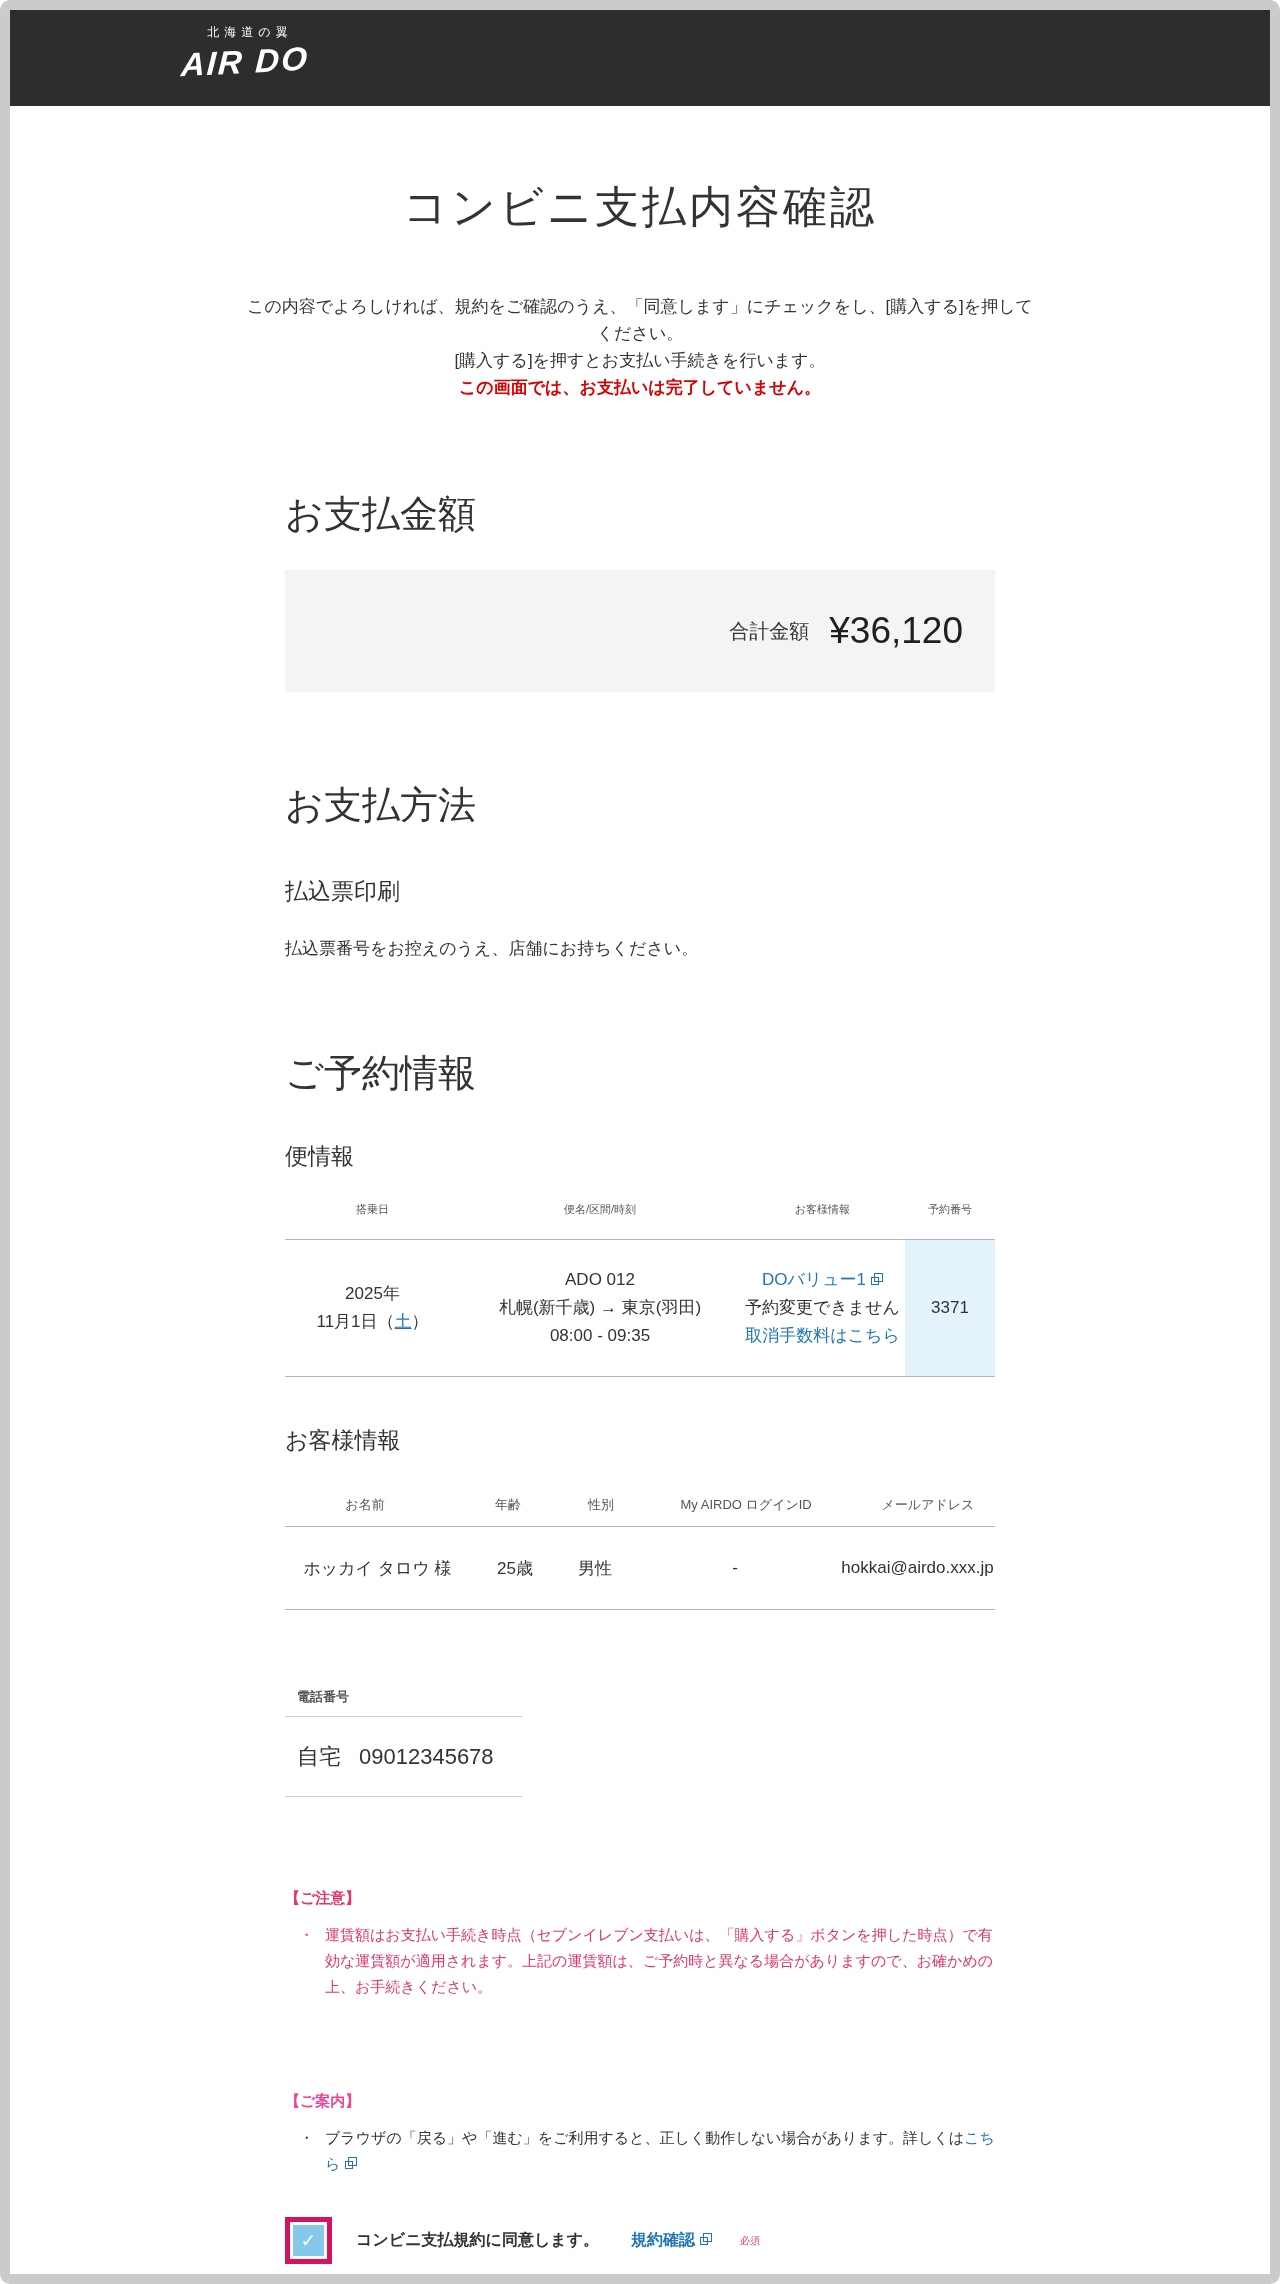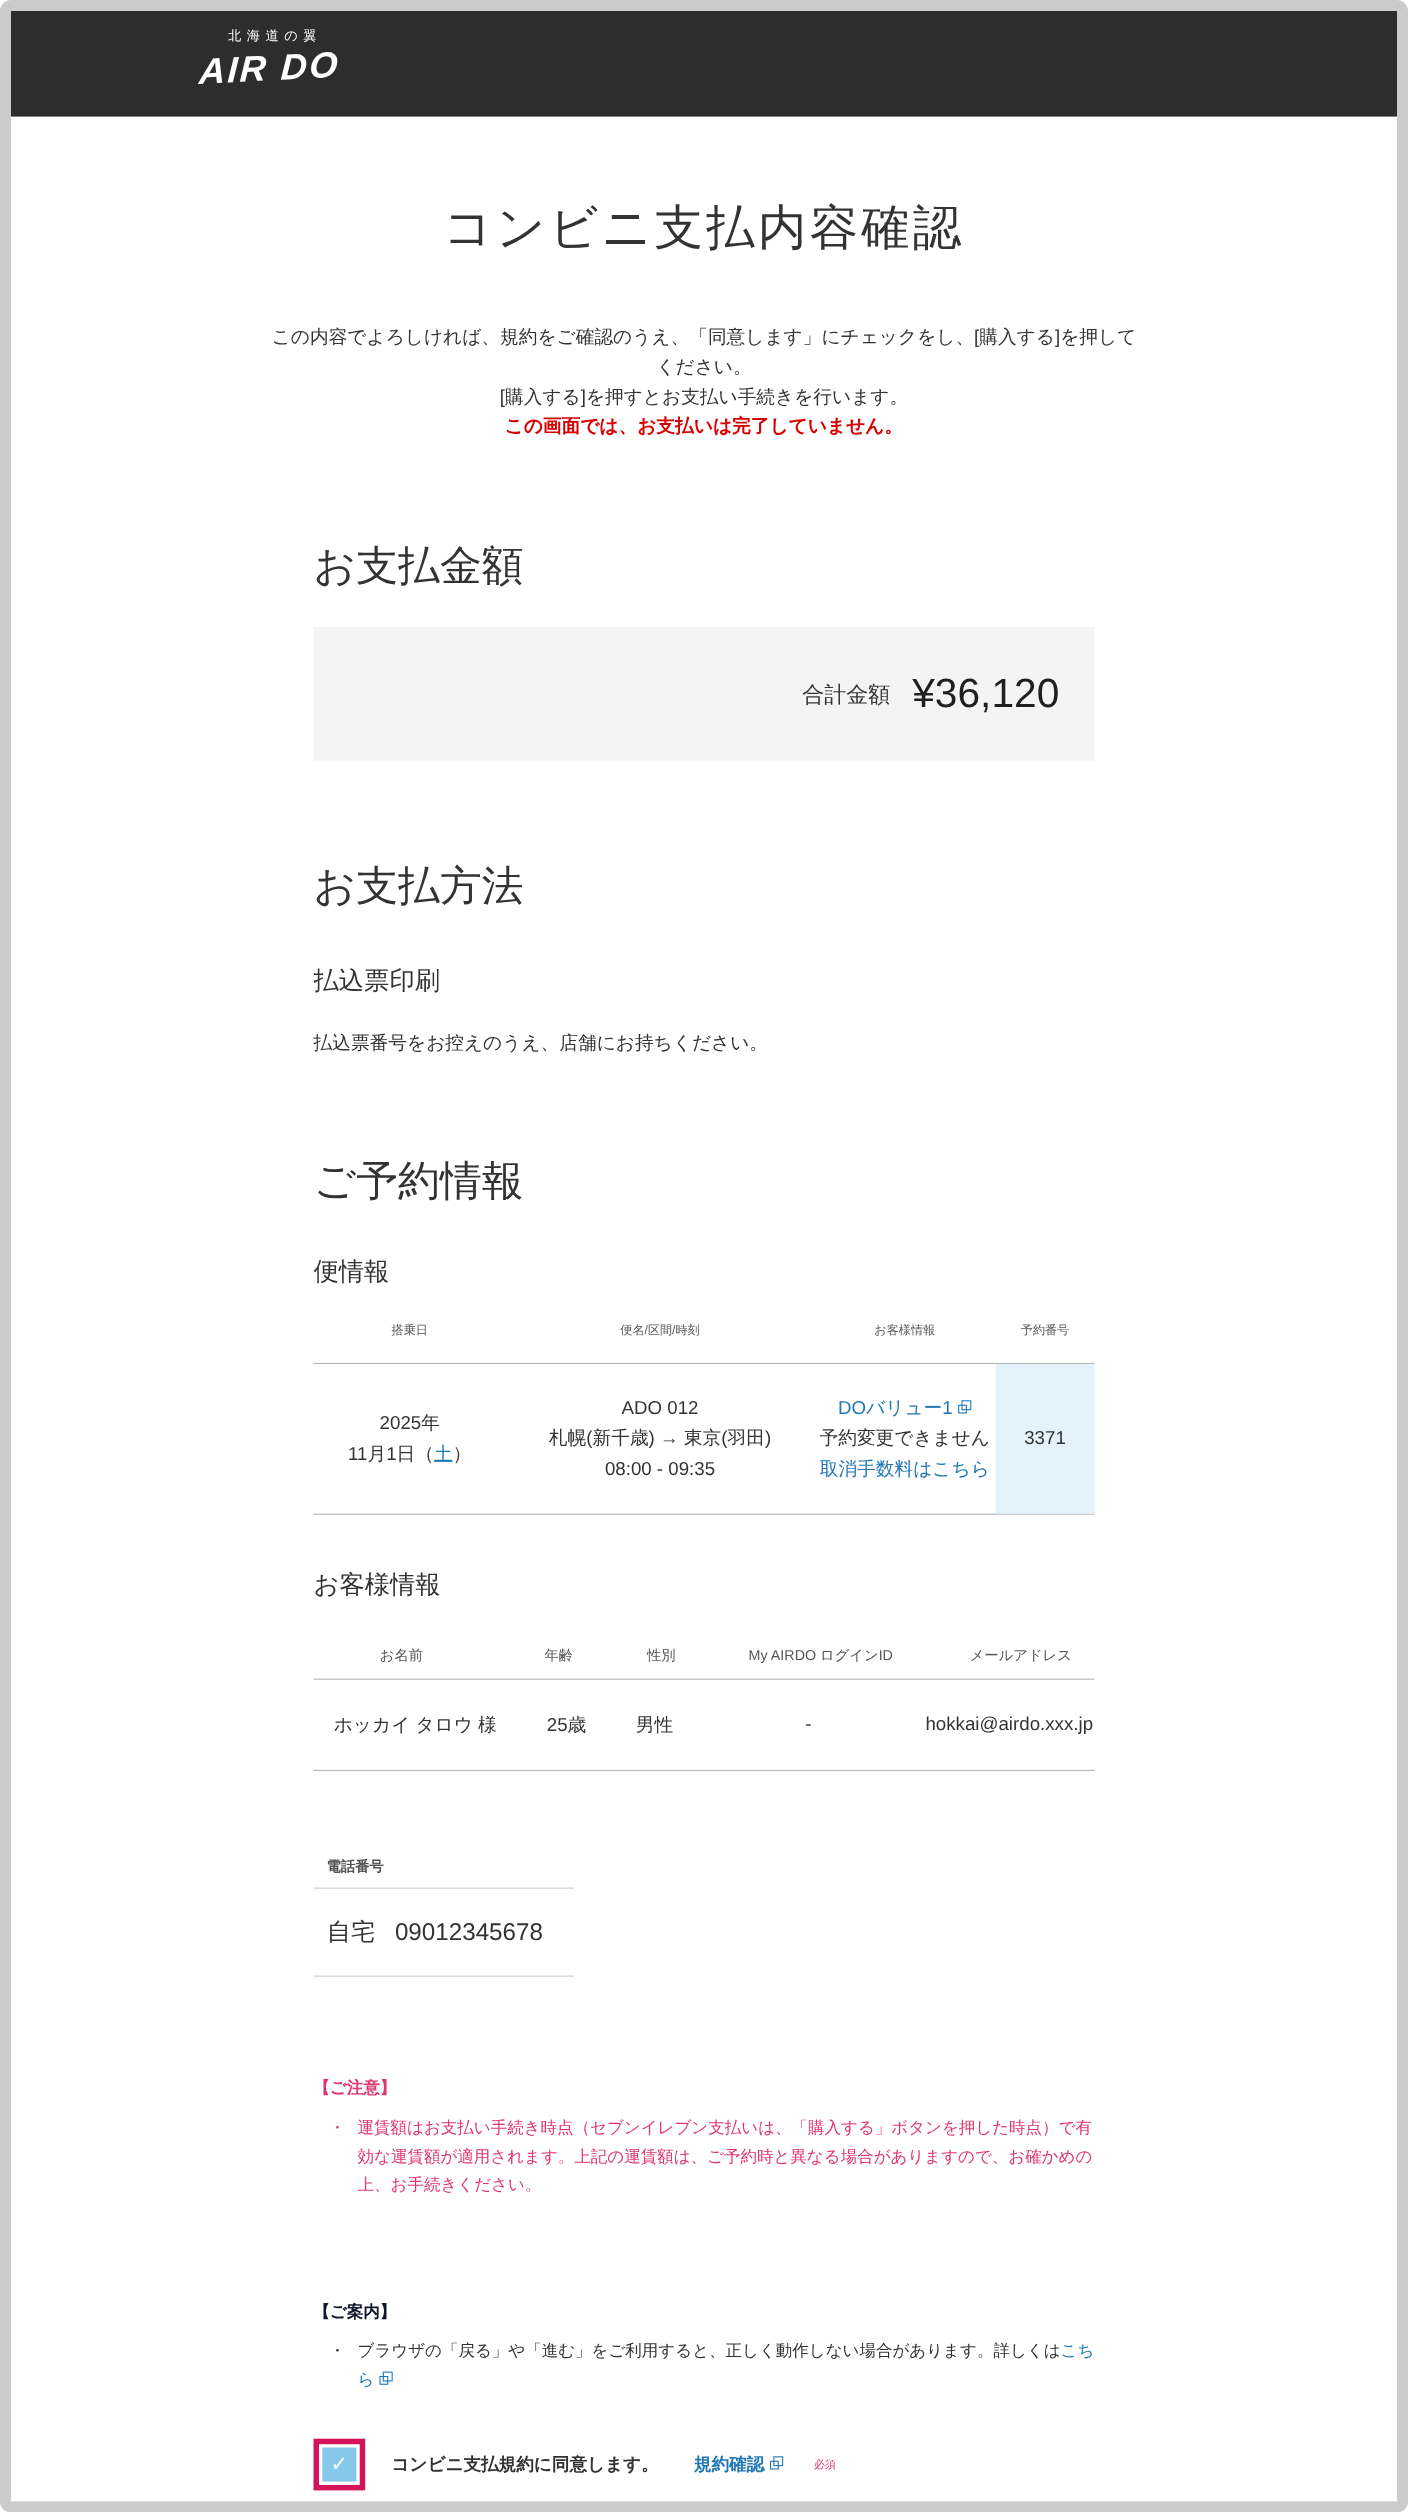--- a/index.html
+++ b/index.html
@@ -58,21 +58,21 @@
   
   .ptable{margin-top:78px;width:237px;}
   .phead{font-size:13px;color:#555;padding:0 0 10px 12px;border-bottom:1px solid #ccc;font-weight:bold;}
   .pbody{min-height:80px;display:flex;align-items:center;padding-left:12px;
          border-bottom:1px solid #ccc;font-size:22px;box-sizing:border-box;}
   .ptype{margin-right:18px;}
 
   
   .note-h{margin-top:92px;font-size:15px;font-weight:bold;}
   .note-h.pink{color:#e0356b;}
-  .note-h.dark{color:#0f172a;}
+  .note-h.dark{color:#ec4899;}
   .bullet-row{display:flex;margin-top:14px;font-size:15px;line-height:26px;}
   .bullet-row .bullet{width:26px;padding-left:14px;flex-shrink:0;}
   .bullet-row.pink{color:#e0356b;}
   .bullet-row.dark{color:#333;}
 
   
   .ext-icon{position:relative;display:inline-block;width:12px;height:12px;margin-left:5px;}
   .ext-icon .s1{position:absolute;right:0;top:0;width:7px;height:7px;border:1.5px solid currentColor;}
   .ext-icon .s2{position:absolute;left:0;bottom:0;width:6px;height:6px;border:1.5px solid currentColor;background:#fff;}
 

